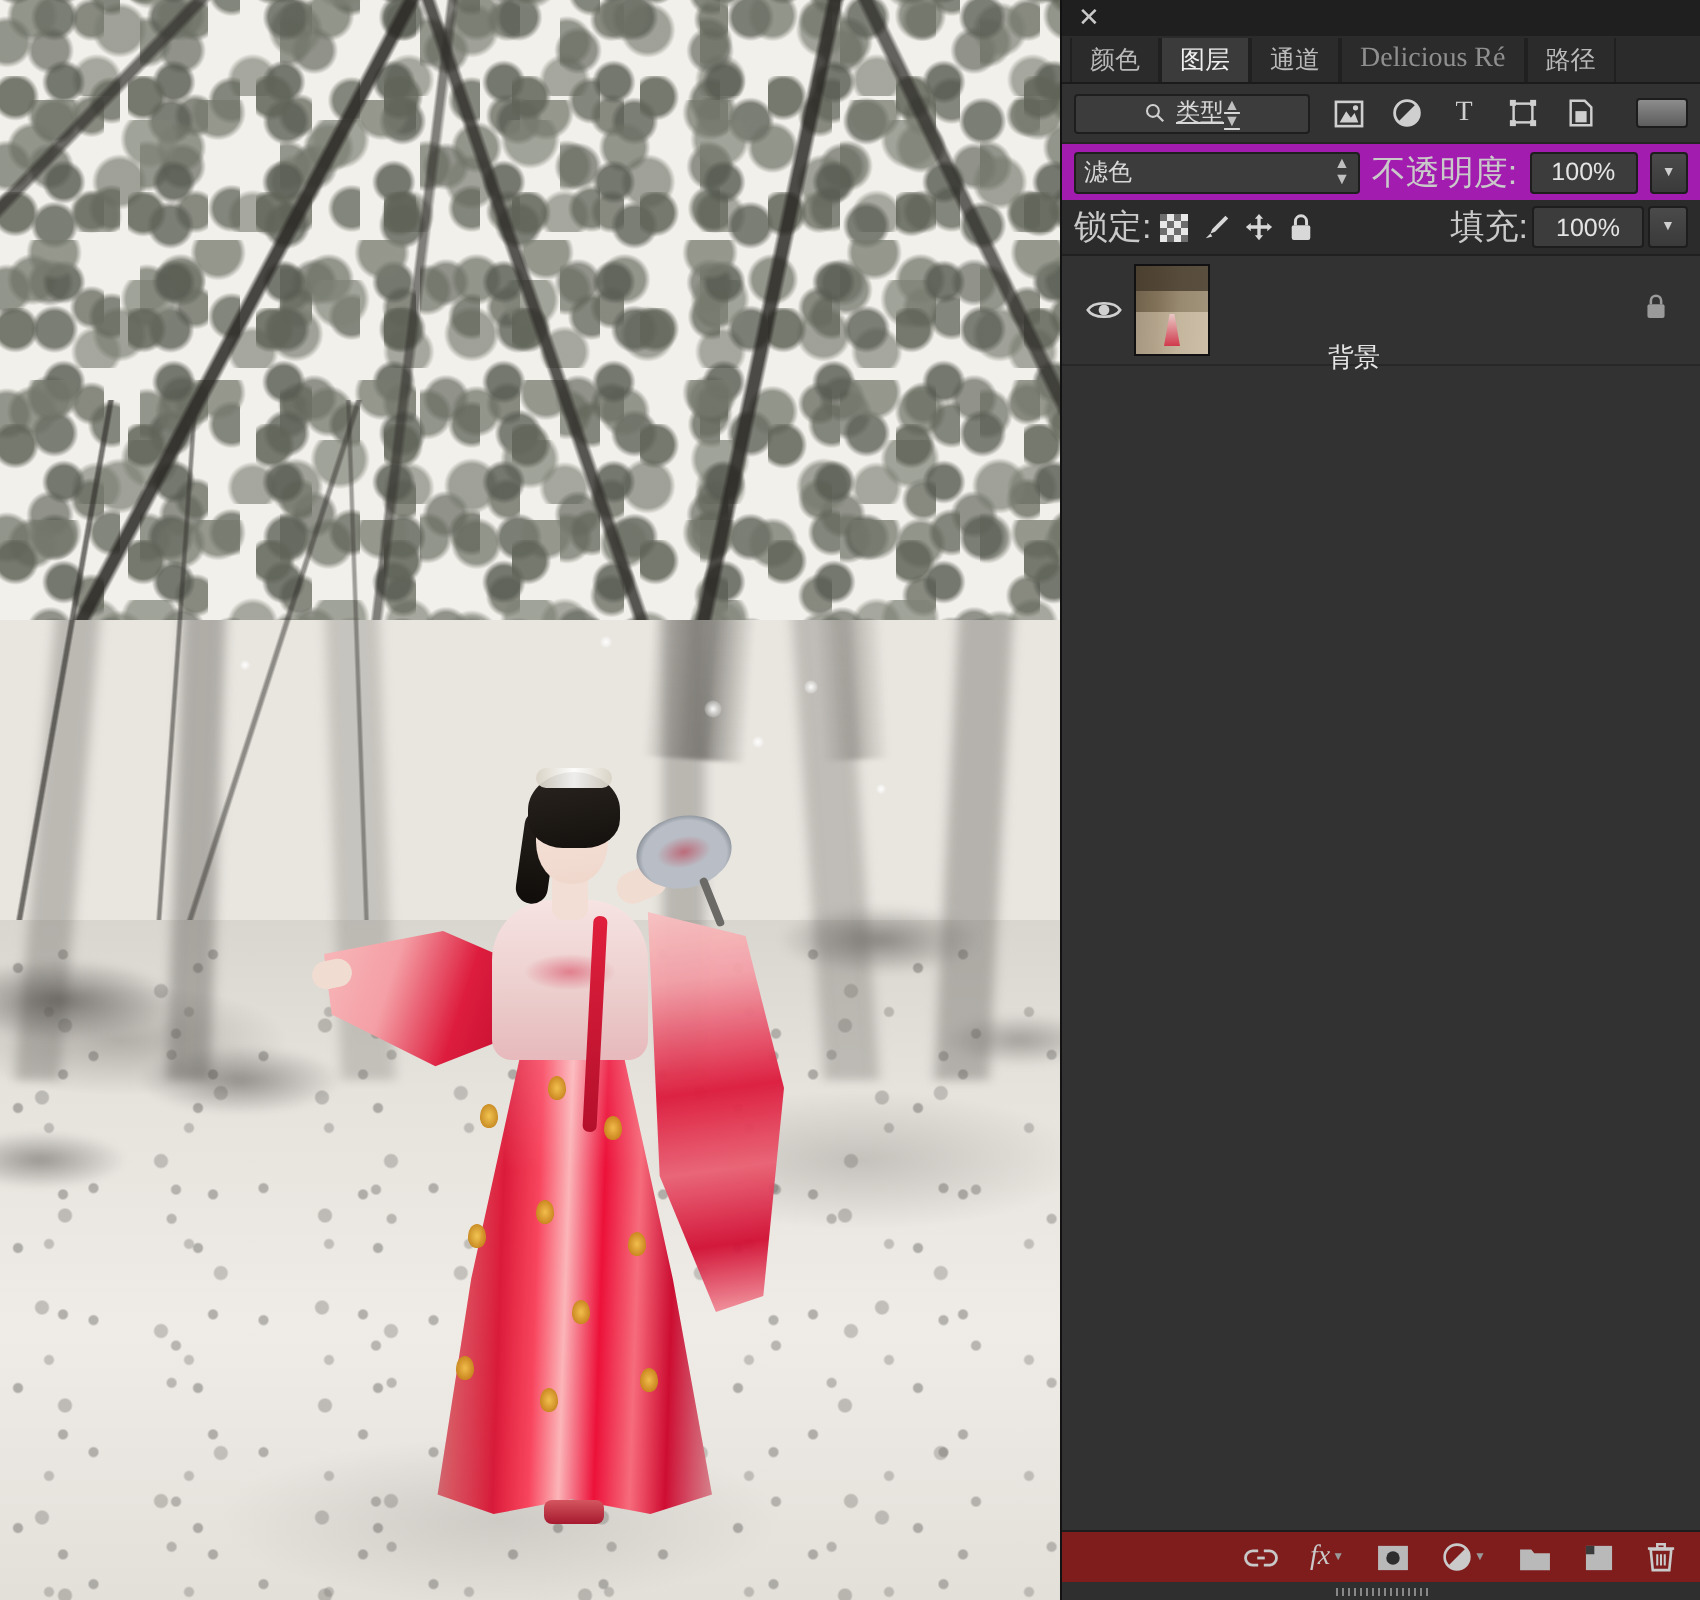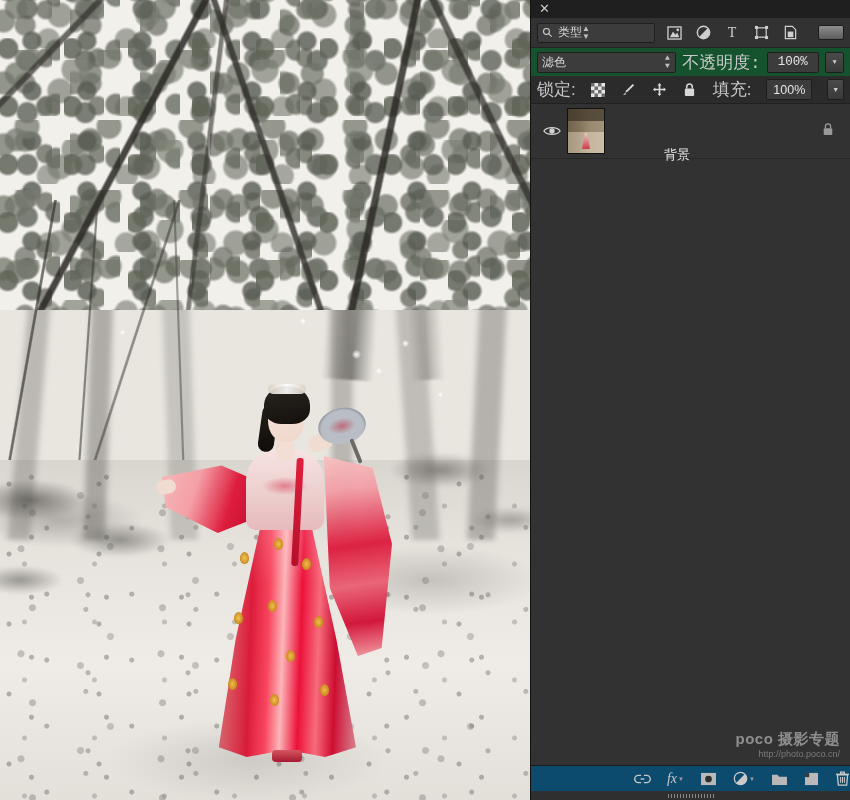--- a/index.html
+++ b/index.html
@@ -194,42 +194,42 @@
     border-left:1px solid #202020; border-right:1px solid #202020;
     background:#2b2b2b; }
   .tab.active { background:#3b3b3b; color:#efefef; }
   .tab.ghost { color:#8f8f8f; font-family:"Liberation Serif",serif; font-size:14px; }
 
   #filterRow { height:30px; background:#323232; display:flex; align-items:center;
     padding:0 6px; gap:9px; flex:none; border-bottom:1px solid #242424; }
   .selbox { height:20px; background:#3c3c3c; border:1px solid #1e1e1e; border-radius:2px;
     display:flex; align-items:center; padding:0 4px; color:#d8d8d8; font-size:12px;
     cursor:pointer; }
-  #typeSel { width:118px; justify-content:flex-start; }
+  #typeSel { width:118px; justify-content:center;text-decoration:underline; }
   #typeSel .lbl { display:flex; align-items:center; gap:5px; }
   .spin { display:inline-block; width:8px; line-height:8px; font-size:8px; color:#c0c0c0;
     text-align:center; }
   .ficon { width:20px; height:19px; display:flex; align-items:center; justify-content:center;
     cursor:pointer; color:#c9c9c9; }
   #togglePill { margin-left:auto; width:26px; height:15px; border-radius:2px;
     background:linear-gradient(180deg,#8c8c8c,#5d5d5d); border:1px solid #1c1c1c;
     cursor:pointer; }
 
   #blendRow { height:28px; display:flex; align-items:center; padding:0 6px; gap:6px;
-    flex:none; background:#14532d;font-family:Liberation Mono, monospace; }
+    flex:none; background:#a21caf; }
   #blendSel { width:148px; justify-content:space-between; height:21px; }
   .fieldlbl { color:#c9c9c9; font-size:17px; white-space:nowrap; }
   .numfield { width:56px; height:21px; background:#3c3c3c; border:1px solid #1d1d1d;
     color:#e4e4e4; font-size:12.5px; display:flex; align-items:center;
     justify-content:center; border-radius:2px; cursor:text; }
   .dropbtn { width:20px; height:21px; background:linear-gradient(180deg,#4a4a4a,#3a3a3a);
     border:1px solid #1d1d1d; border-radius:2px; display:flex; align-items:center;
     justify-content:center; color:#cfcfcf; font-size:7px; cursor:pointer; }
 
-  #lockRow { height:28px; display:flex; align-items:center; padding:0 6px; gap:15px;
+  #lockRow { height:28px; display:flex; align-items:center; padding:0 6px; gap:2px;
     flex:none; background:#2b2b2b; border-bottom:1px solid #202020; }
   .lockicon { width:19px; height:19px; display:flex; align-items:center;
     justify-content:center; cursor:pointer; color:#cdcdcd; }
 
   #layers { flex:1; background:#323232; overflow:hidden; position:relative; }
   .layerRow { height:55px; display:flex; align-items:center; padding:0 6px;
     border-bottom:1px solid #272727; cursor:pointer; }
   .layerRow.selected { background:#4a4f5e; }
   .eyecell { width:30px; display:flex; align-items:center; justify-content:center; }
   .thumb { width:38px; height:46px; border:1px solid #111; background:#777; flex:none; }
@@ -237,23 +237,23 @@
   .linkicon { width:16px; display:flex; align-items:center; justify-content:center;
     color:#c9c9c9; margin:0 3px; cursor:pointer; }
   .lname { margin-left:12px; color:#e6e6e6; font-size:13px; }
   .lockcell { margin-left:auto; padding-right:10px; }
 
   #wmBottom { position:absolute; right:10px; bottom:6px; text-align:right;
     user-select:none; pointer-events:none; }
   #wmBottom .l1 { color:#8e8e8e; font-size:15px; font-weight:bold; letter-spacing:.5px; }
   #wmBottom .l2 { color:#7a7a7a; font-size:9px; }
 
-  #bottomBar { height:26px; background:#0c4a6e; border-top:1px solid #1c1c1c;
+  #bottomBar { height:26px; background:#7f1d1d; border-top:1px solid #1c1c1c;
     display:flex; align-items:center; justify-content:flex-end; gap:16px;
-    flex:none; }
+    padding-right:12px; flex:none; }
   .bicon { color:#cacaca; display:flex; align-items:center; cursor:pointer; }
   #grip { height:9px; background:#2f2f2f; flex:none; display:flex;
     align-items:center; justify-content:center; }
   #grip .dots { width:46px; height:4px;
     background:repeating-linear-gradient(90deg,#888 0 1px, transparent 1px 3px); }
 </style>
 </head>
 <body>
 
 <div id="root">
@@ -308,20 +308,27 @@
       <div class="motif" style="left:118px;top:278px;"></div>
     </div>
   </div>
 
   <div id="panel">
 
     <div id="titlebar">
       <div id="closeX">✕</div>
     </div>
 
+    <div id="tabs">
+      <div class="tab">颜色</div>
+      <div class="tab active">图层</div>
+      <div class="tab">通道</div>
+      <div class="tab ghost">Delicious Ré</div>
+      <div class="tab">路径</div>
+    </div>
 
     <div id="filterRow">
       <div class="selbox" id="typeSel">
         <span class="lbl">
           <svg width="11" height="11" viewBox="0 0 16 16">
             <circle cx="6.5" cy="6.5" r="4.3" fill="none" stroke="#d0d0d0" stroke-width="1.5"></circle>
             <line x1="9.6" y1="9.6" x2="14" y2="14" stroke="#d0d0d0" stroke-width="1.6"></line>
           </svg>
           <span>类型</span>
         </span>
@@ -429,24 +436,20 @@
         </div>
         <span class="lname" style="margin-left:59px;margin-top:48px;">背景</span>
         <div class="lockcell">
           <svg width="12" height="14" viewBox="0 0 14 16">
             <path d="M4 7 V5 a3 3 0 0 1 6 0 V7" fill="none" stroke="#9a9a9a" stroke-width="1.5"></path>
             <rect x="2" y="7" width="10" height="8" rx="1.2" fill="#9a9a9a"></rect>
           </svg>
         </div>
       </div>
 
-      <div id="wmBottom">
-        <div class="l1">poco 摄影专题</div>
-        <div class="l2">http://photo.poco.cn/</div>
-      </div>
     </div>
 
     <div id="bottomBar">
       <div class="bicon">
         <svg width="17" height="12" viewBox="0 0 18 12">
           <path d="M7 6 H11" stroke="#c8c8c8" stroke-width="1.5"></path>
           <path d="M7.5 2.2 H4.6 a3.8 3.8 0 0 0 0 7.6 H7.5" fill="none" stroke="#c8c8c8" stroke-width="1.5"></path>
           <path d="M10.5 2.2 H13.4 a3.8 3.8 0 0 1 0 7.6 H10.5" fill="none" stroke="#c8c8c8" stroke-width="1.5"></path>
         </svg>
       </div>

